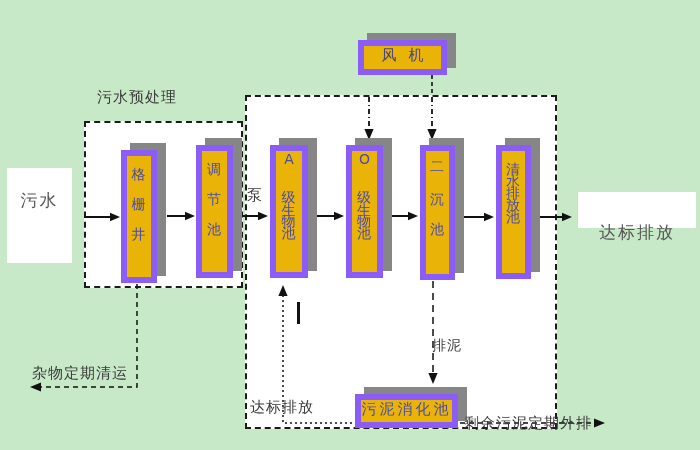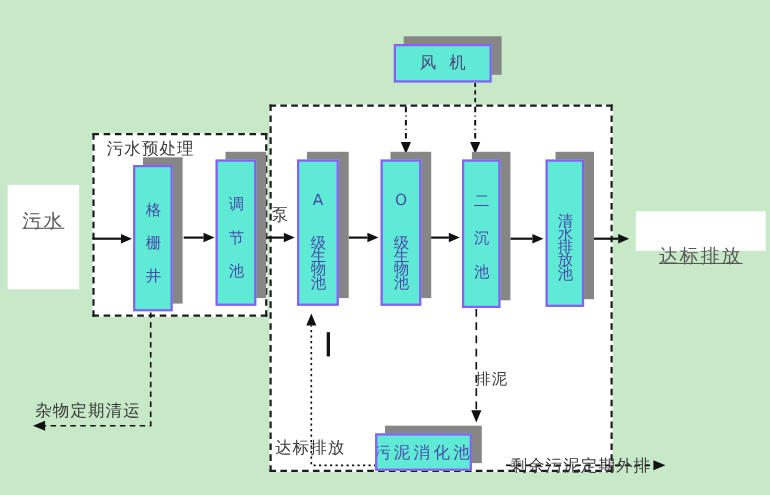--- a/index.html
+++ b/index.html
@@ -9,38 +9,38 @@
     font-family:"DejaVu Sans",sans-serif;
   }
   
   .region{position:absolute;background:#ffffff;border:2px dashed #1c1c1c;box-sizing:border-box;}
   .plain-white{position:absolute;background:#ffffff;}
   
   .pbox{position:absolute;}
   .pbox .shadow{position:absolute;left:9px;top:-7px;width:100%;height:100%;background:#868686;}
   .pbox .face{
     position:absolute;left:0;top:0;width:100%;height:100%;
-    background:#5eead4;border:2px solid #8b5cf6;box-sizing:border-box;
-    display:flex;align-items:center;justify-content:center;overflow:hidden;
+    background:#eab308;border:6px solid #8b5cf6;box-sizing:border-box;
+    display:flex;justify-content:center;overflow:hidden;
   }
   .vtext{
     writing-mode:vertical-rl;text-orientation:upright;
     color:#4a4aad;font-size:14px;line-height:1;
   }
   .v3{letter-spacing:30px;}
   .v5{letter-spacing:12px;}
   .htext-blue{color:#4a4aad;font-size:15px;letter-spacing:3px;white-space:nowrap;}
   .fan-text{color:#47477d;font-size:15px;letter-spacing:12px;text-indent:12px;white-space:nowrap;}
   .label{
     position:absolute;color:#3a3a3a;font-size:15px;letter-spacing:1px;
     white-space:nowrap;line-height:1.2;
   }
   .io-label{
     position:absolute;color:#565656;font-size:17px;letter-spacing:2px;
-    display:flex;align-items:center;justify-content:center;text-decoration:underline;
+    display:flex;align-items:center;justify-content:center;
   }
   svg.connectors{position:absolute;left:0;top:0;pointer-events:none;}
   .sol{stroke:#111;stroke-width:2;fill:none;}
   .head{fill:#111;stroke:none;}
   .airdrop{stroke:#111;stroke-width:1.8;fill:none;stroke-dasharray:5 3 1 3;}
   .fandrop{stroke:#111;stroke-width:1.6;fill:none;stroke-dasharray:4 3;}
   .dash{stroke:#111;stroke-width:1.5;fill:none;stroke-dasharray:5 4;}
   .dash2{stroke:#111;stroke-width:1.5;fill:none;stroke-dasharray:7 5;}
   .dot{stroke:#111;stroke-width:1.5;fill:none;stroke-dasharray:2 3;}
 </style>
@@ -126,28 +126,28 @@
   <div class="face">
       <span class="vtext v5">清水排放池</span>
     </div>
 </div>
 <div class="pbox" style="left:358px;top:40px;width:89px;height:35px;">
   <div class="shadow"></div>
   <div class="face">
       <span class="fan-text">风机</span>
     </div>
 </div>
-<div class="pbox" style="left:341px;top:394px;width:88px;height:34px;">
+<div class="pbox" style="left:355px;top:394px;width:103px;height:34px;">
   <div class="shadow"></div>
   <div class="face">
       <span class="htext-blue">污泥消化池</span>
     </div>
 </div>
 
 <div class="io-label" style="left:7px;top:170px;width:65px;height:60px;">污水</div>
 <div class="io-label" style="left:578px;top:192px;width:118px;height:36px;margin-top:22px;">达标排放</div>
 
-<div class="label" style="left:97px;top:88px;margin-top:38px;">污水预处理</div>
+<div class="label" style="left:97px;top:88px;">污水预处理</div>
 <div class="label" style="left:247px;top:186px;">泵</div>
 <div class="label" style="left:32px;top:364px;">杂物定期清运</div>
 <div class="label" style="left:250px;top:398px;">达标排放</div>
 <div class="label" style="left:432px;top:337px;font-size:14px;">排泥</div>
 <div class="label" style="left:464px;top:399px;margin-top:15px;">剩余污泥定期外排</div>
 
 </body></html>

